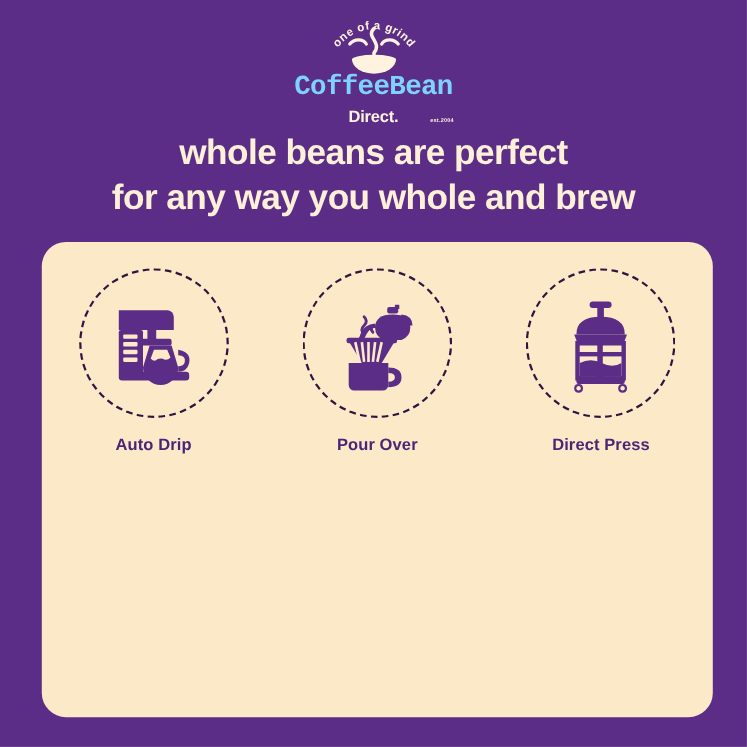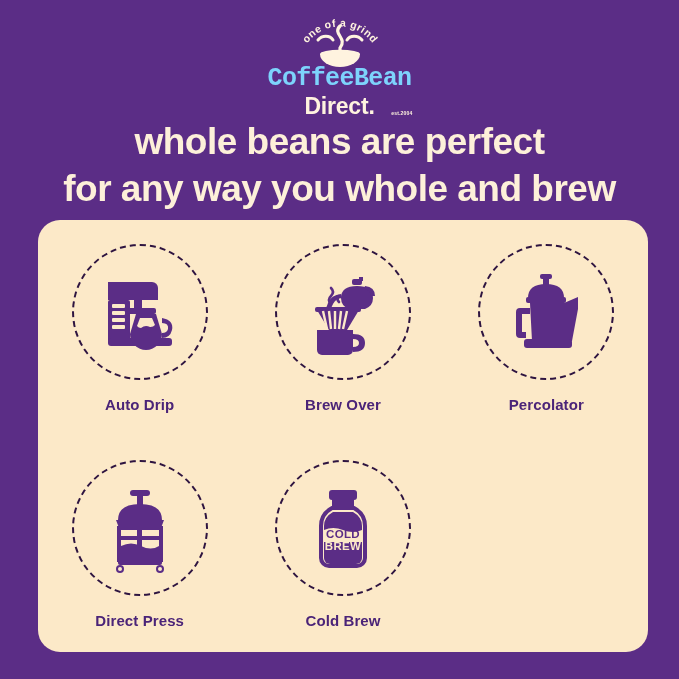--- a/index.html
+++ b/index.html
@@ -41,48 +41,48 @@
   .logo-line1 {
     font-size: 25px;
     font-weight: bold;
     color: #7dd3fc;
     letter-spacing: -0.6px;
     line-height: 1;
     display: block;
     font-family: Liberation Mono, monospace;
   }
   .logo-line2 {
-    font-size: 23px;
+    font-size: 15px;
     font-weight: bold;
     color: #FFF3DF;
     letter-spacing: -0.2px;
     line-height: 1.05;
     display: block;
-    margin-top: 3px;
+    margin-top: 8px;
   }
   .logo-est {
     position: absolute;
     right: -1px;
     bottom: 2px;
     font-size: 5px;
     font-weight: bold;
     color: #FFF3DF;
     letter-spacing: 0.2px;
   }
 
   
   .headline {
     position: absolute;
     top: 118px;
     left: 0;
     width: 679px;
     text-align: center;
     color: #FDF0D9;
     font-weight: bold;
-    font-size: 37px;
+    font-size: 32px;
     line-height: 1.28;
     letter-spacing: -0.5px;
   }
   .headline span { display: block; }
 
   
   .card {
     position: absolute;
     left: 38px;
     top: 220px;
@@ -210,50 +210,29 @@
           </g>
           <g fill="#FCE9C8">
             <path d="M28 47 l4 18 M34 47 l2 18 M40 47 l0 18 M46 47 l-2 18 M52 47 l-4 18" stroke="#FCE9C8" stroke-width="2.4"></path>
           </g>
           <g fill="none" stroke="#5B2D86" stroke-width="2.6" stroke-linecap="round">
             <path d="M36 40 q-4 -4 0 -8 q4 -4 0 -8"></path>
             <path d="M44 38 q-3 -3 0 -6"></path>
           </g>
         </svg>
       </div>
-      <div class="cell-label">Brew Over</div>
+      <div class="cell-label">Pour Over</div>
     </div>
+
 
     <div class="cell">
       <div class="disc">
         <svg width="96" height="96" viewBox="0 0 96 96">
           <g fill="#5B2D86">
 
-            <rect x="42" y="10" width="12" height="5" rx="2"></rect>
-            <rect x="45" y="14" width="6" height="7"></rect>
-
-            <path d="M30 34 q0 -14 18 -14 q18 0 18 14 z"></path>
-            <rect x="28" y="33" width="40" height="6" rx="2"></rect>
-
-            <path d="M32 39 h34 l14 -6 v12 l-6 32 h-40 z"></path>
-
-            <rect x="26" y="75" width="48" height="9" rx="3"></rect>
-
-            <path d="M32 44 h-10 a4 4 0 0 0 -4 4 v22 a4 4 0 0 0 4 4 h6 v-6 h-4 v-18 h8 z"></path>
-          </g>
-        </svg>
-      </div>
-      <div class="cell-label">Percolator</div>
-    </div>
-
-    <div class="cell">
-      <div class="disc">
-        <svg width="96" height="96" viewBox="0 0 96 96">
-          <g fill="#5B2D86">
-
             <rect x="38" y="10" width="20" height="6" rx="3"></rect>
             <rect x="45" y="16" width="6" height="10"></rect>
 
             <path d="M26 40 q0 -16 22 -16 q22 0 22 16 z"></path>
 
             <path d="M24 40 h48 l-3 8 h-42 z"></path>
 
             <path d="M27 48 h42 v32 h-42 z" fill="none" stroke="#5B2D86" stroke-width="4"></path>
 
             <path d="M29 66 q10 -5 20 0 q10 5 18 0 v12 h-38 z"></path>
@@ -269,36 +248,15 @@
           </g>
           <g fill="#FCE9C8">
             <circle cx="28" cy="89" r="2"></circle>
             <circle cx="68" cy="89" r="2"></circle>
           </g>
         </svg>
       </div>
       <div class="cell-label">Direct Press</div>
     </div>
 
-    <div class="cell">
-      <div class="disc">
-        <svg width="96" height="96" viewBox="0 0 96 96">
-          <g fill="#5B2D86">
-
-            <rect x="34" y="10" width="28" height="10" rx="3"></rect>
-
-            <rect x="37" y="20" width="22" height="8"></rect>
-
-            <path d="M37 28 q-11 6 -11 18 v32 a8 8 0 0 0 8 8 h28 a8 8 0 0 0 8 -8 v-32 q0 -12 -11 -18 z" fill="none" stroke="#5B2D86" stroke-width="4"></path>
-
-            <path d="M29 46 q0 -9 9 -14 h20 q9 5 9 14 v4 q-9 4 -19 0 q-10 -4 -19 0 z"></path>
-
-            <path d="M29 62 h38 v16 a6 6 0 0 1 -6 6 h-26 a6 6 0 0 1 -6 -6 z"></path>
-          </g>
-          <text x="48" y="58" text-anchor="middle" font-family="Liberation Sans, sans-serif" font-size="11.5" font-weight="bold" fill="#5B2D86" letter-spacing="0.3">COLD</text>
-          <text x="48" y="70" text-anchor="middle" font-family="Liberation Sans, sans-serif" font-size="11.5" font-weight="bold" fill="#FCE9C8" letter-spacing="0.3">BREW</text>
-        </svg>
-      </div>
-      <div class="cell-label">Cold Brew</div>
-    </div>
 
   </div>
 </div>
 
 </body></html>

